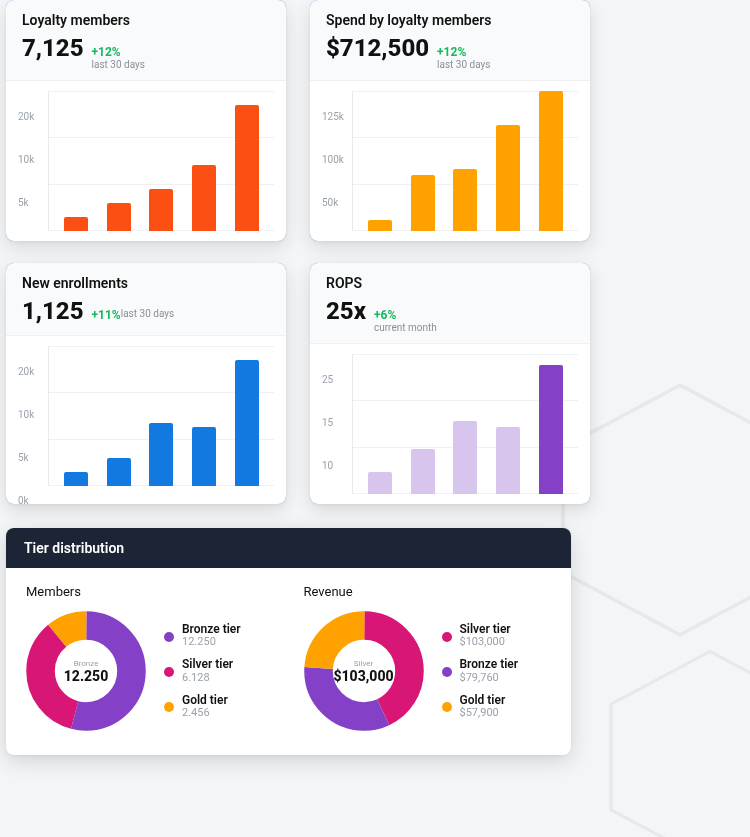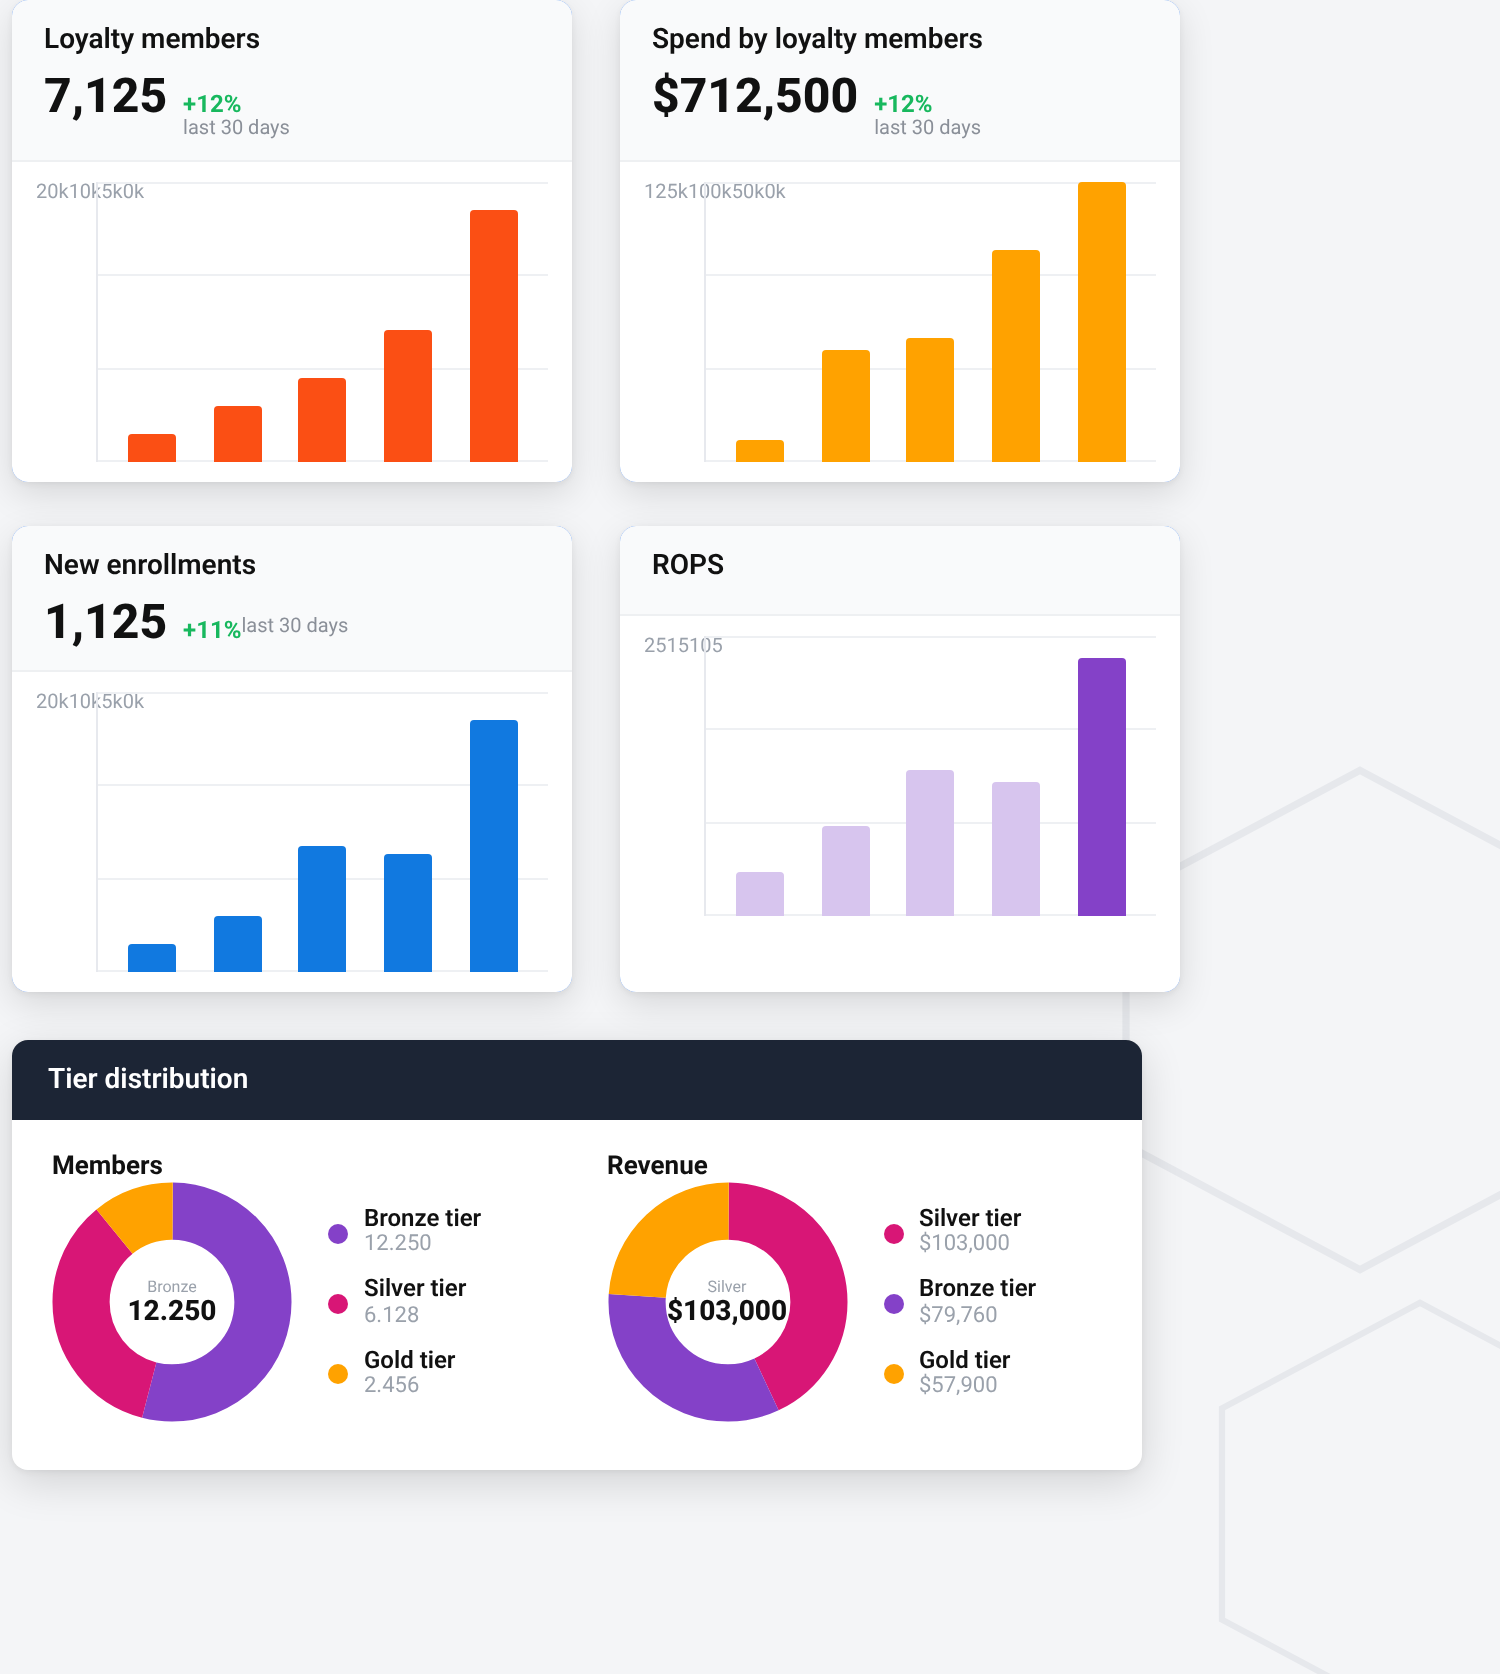--- a/index.html
+++ b/index.html
@@ -83,28 +83,29 @@
     position: relative;
     background: #fff;
   }
   .chart {
     display: flex;
     height: 140px;
     position: relative;
   }
   .y-axis {
     display: flex;
-    flex-direction: row;
+    flex-direction: column;
     justify-content: space-between;
     width: 30px;
     height: 100%;
     font-size: 10px;
     color: #9aa1ab;
-    text-align: right;
+    text-align: left;
     padding-right: 4px;
+    margin-top: 20px;
   }
   .plot {
     flex: 1;
     position: relative;
     border-left: 1px solid #e7e9ee;
   }
   .grid-lines {
     position: absolute;
     inset: 0;
     display: flex;
@@ -146,22 +147,23 @@
   .tier-body {
     display: flex;
     gap: 30px;
     padding: 16px 20px 24px 20px;
   }
   .tier-block {
     flex: 1;
   }
   .tier-title {
     font-size: 13px;
-    font-weight: 700;
+    font-weight: 400;
     color: #111;
+    margin-bottom: 12px;
   }
   .donut-row {
     display: flex;
     align-items: center;
     gap: 18px;
   }
   .donut-wrap {
     position: relative;
     width: 120px;
     height: 120px;
@@ -331,20 +333,27 @@
               <div class="bar" style="height: 42.5%; background: rgb(17, 121, 224);"></div>
               <div class="bar" style="height: 90%; background: rgb(17, 121, 224);"></div>
             </div>
           </div>
         </div>
       </div>
     </div>
     <div class="card">
       <div class="card-head">
         <div class="card-title">ROPS</div>
+        <div class="card-metric">
+          <span class="metric-val">25x</span>
+          <span style="display: flex; flex-direction: column;">
+            <span class="metric-delta">+6%</span>
+            <span class="metric-period">current month</span>
+          </span>
+        </div>
       </div>
       <div class="chart-area">
         <div class="chart">
           <div class="y-axis">
             <div>25</div>
             <div>15</div>
             <div>10</div>
             <div>5</div>
           </div>
           <div class="plot">

